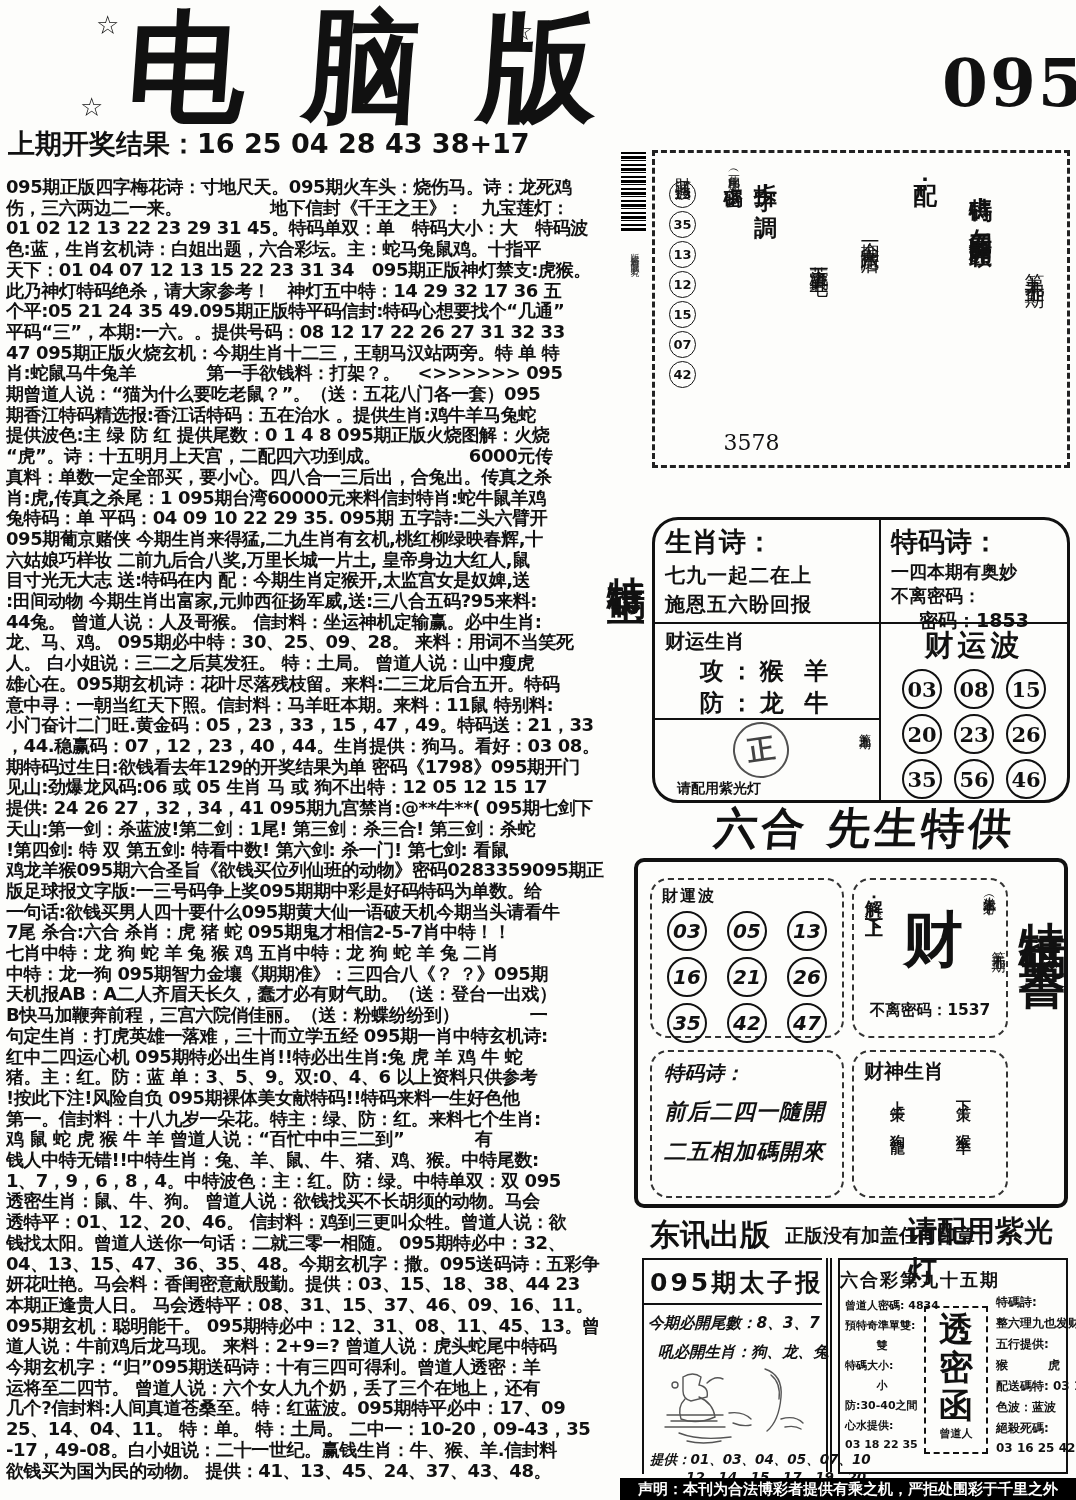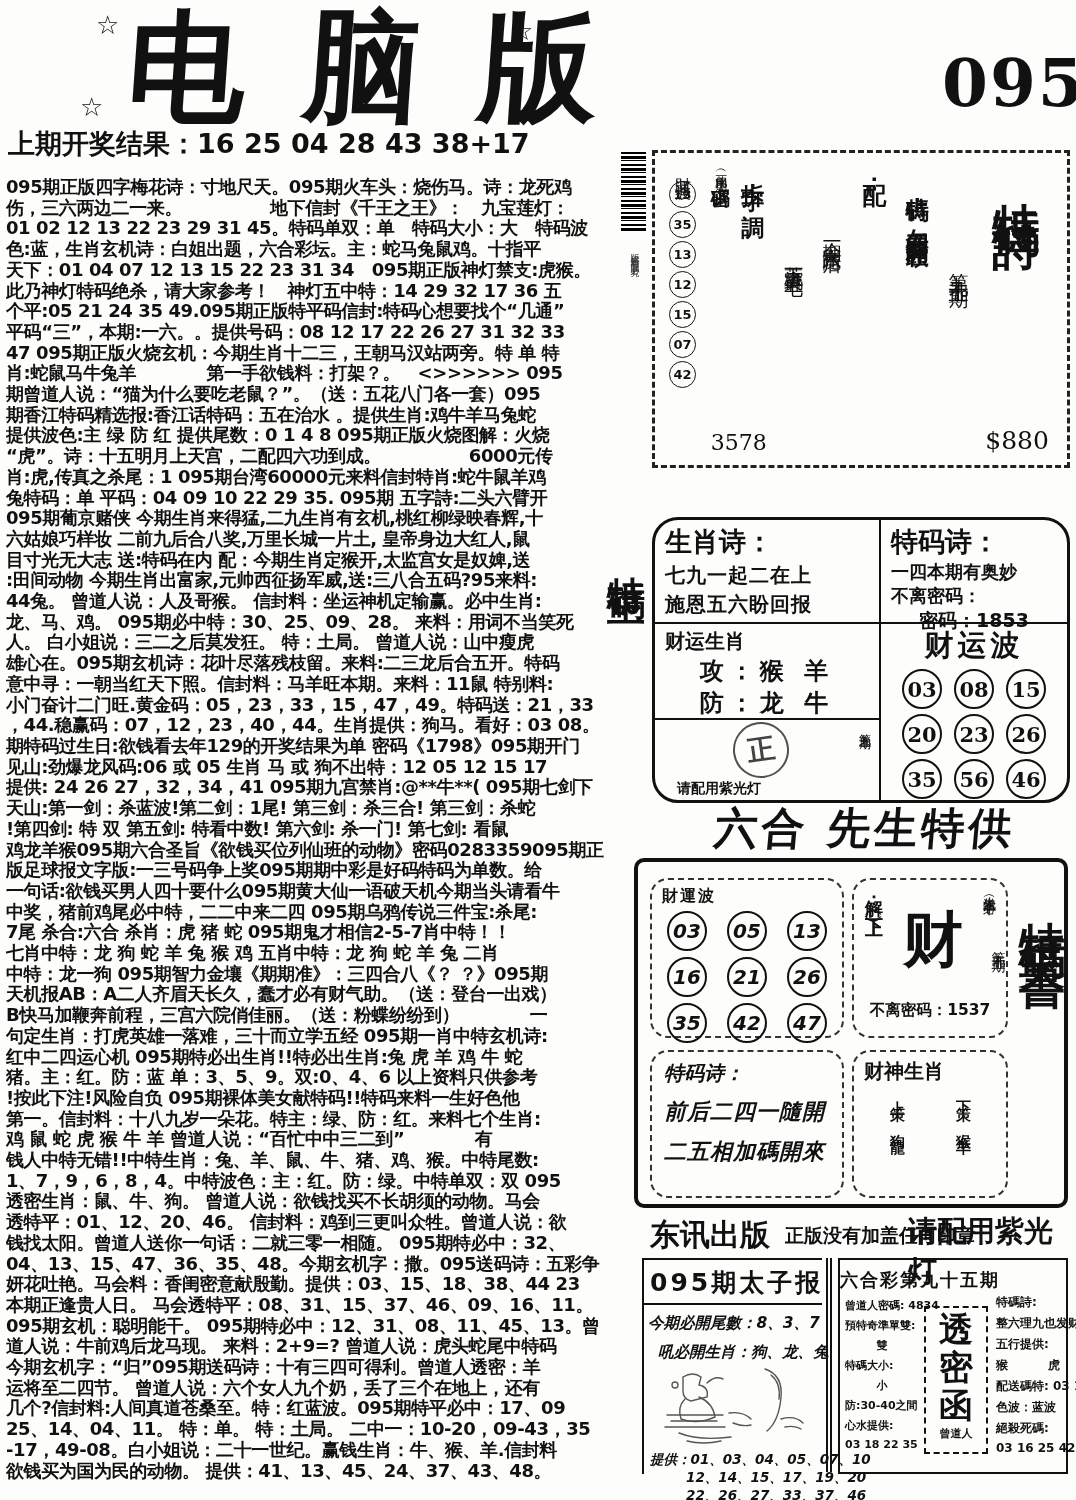--- a/index.html
+++ b/index.html
@@ -176,20 +176,21 @@
       <div class="tl">天下：01 04 07 12 13 15 22 23 31 34　095期正版神灯禁支:虎猴。</div>
       <div class="tl">此乃神灯特码绝杀，请大家参考！　神灯五中特：14 29 32 17 36 五</div>
       <div class="tl">个平:05 21 24 35 49.095期正版特平码信封:特码心想要找个“几通”</div>
       <div class="tl">平码“三”，本期:一六。。提供号码：08 12 17 22 26 27 31 32 33</div>
       <div class="tl">47 095期正版火烧玄机：今期生肖十二三，王朝马汉站两旁。特 单 特</div>
       <div class="tl">肖:蛇鼠马牛兔羊　　　　第一手欲钱料：打架？。　&lt;&gt;&gt;&gt;&gt;&gt;&gt; 095</div>
       <div class="tl">期曾道人说：“猫为什么要吃老鼠？”。（送：五花八门各一套）095</div>
       <div class="tl">期香江特码精选报:香江话特码：五在治水 。提供生肖:鸡牛羊马兔蛇</div>
       <div class="tl">提供波色:主 绿 防 红 提供尾数：0 1 4 8 095期正版火烧图解：火烧</div>
       <div class="tl">“虎”。诗：十五明月上天宫，二配四六功到成。　　　　　6000元传</div>
+      <div class="tl">真料：单数一定全部买，要小心。四八合一三后出，合兔出。传真之杀</div>
       <div class="tl">肖:虎,传真之杀尾：1 095期台湾60000元来料信封特肖:蛇牛鼠羊鸡</div>
       <div class="tl">兔特码：单 平码：04 09 10 22 29 35. 095期 五字詩:二头六臂开</div>
       <div class="tl">095期葡京赌侠 今期生肖来得猛,二九生肖有玄机,桃红柳绿映春辉,十</div>
       <div class="tl">六姑娘巧样妆 二前九后合八奖,万里长城一片土, 皇帝身边大红人,鼠</div>
       <div class="tl">目寸光无大志 送:特码在内 配：今期生肖定猴开,太监宫女是奴婢,送</div>
       <div class="tl">:田间动物 今期生肖出富家,元帅西征扬军威,送:三八合五码?95来料:</div>
       <div class="tl">44兔。 曾道人说：人及哥猴。 信封料：坐运神机定输赢。必中生肖:</div>
       <div class="tl">龙、马、鸡。 095期必中特：30、25、09、28。 来料：用词不当笑死</div>
       <div class="tl">人。 白小姐说：三二之后莫发狂。 特：土局。 曾道人说：山中瘦虎</div>
       <div class="tl">雄心在。095期玄机诗：花叶尽落残枝留。来料:二三龙后合五开。特码</div>
@@ -197,21 +198,20 @@
       <div class="tl">小门奋计二门旺.黄金码：05，23，33，15，47，49。特码送：21，33</div>
       <div class="tl">，44.稳赢码：07，12，23，40，44。生肖提供：狗马。看好：03 08。</div>
       <div class="tl">期特码过生日:欲钱看去年129的开奖结果为单 密码《1798》095期开门</div>
       <div class="tl">见山:劲爆龙风码:06 或 05 生肖 马 或 狗不出特：12 05 12 15 17</div>
       <div class="tl">提供: 24 26 27，32，34，41 095期九宫禁肖:@**牛**( 095期七剑下</div>
       <div class="tl">天山:第一剑：杀蓝波!第二剑：1尾! 第三剑：杀三合! 第三剑：杀蛇</div>
       <div class="tl">!第四剑: 特 双 第五剑: 特看中数! 第六剑: 杀一门! 第七剑: 看鼠</div>
       <div class="tl">鸡龙羊猴095期六合圣旨《欲钱买位列仙班的动物》密码0283359095期正</div>
       <div class="tl">版足球报文字版:一三号码争上奖095期期中彩是好码特码为单数。给</div>
       <div class="tl">一句话:欲钱买男人四十要什么095期黄大仙一语破天机今期当头请看牛</div>
-      <div class="tl">中奖，猪前鸡尾必中特，二二中来二四 095期乌鸦传说三件宝:杀尾:</div>
       <div class="tl">7尾 杀合:六合 杀肖：虎 猪 蛇 095期鬼才相信2-5-7肖中特！！</div>
       <div class="tl">七肖中特：龙 狗 蛇 羊 兔 猴 鸡 五肖中特：龙 狗 蛇 羊 兔 二肖</div>
       <div class="tl">中特：龙一狗 095期智力金壤《期期准》：三四合八《？ ？》095期</div>
       <div class="tl">天机报AB：A二人齐眉天长久，蠢才必有财气助。（送：登台一出戏）</div>
       <div class="tl">B快马加鞭奔前程，三宫六院俏佳丽。（送：粉蝶纷纷到）　　　　一</div>
       <div class="tl">句定生肖：打虎英雄一落难，三十而立学五经 095期一肖中特玄机诗:</div>
       <div class="tl">红中二四运心机 095期特必出生肖!!特必出生肖:兔 虎 羊 鸡 牛 蛇</div>
       <div class="tl">猪。主：红。防：蓝 单：3、5、9。双:0、4、6 以上资料只供参考</div>
       <div class="tl">!按此下注!风险自负 095期裸体美女献特码!!特码来料一生好色他</div>
       <div class="tl">第一。信封料：十八九岁一朵花。特主：绿、防：红。来料七个生肖:</div>
@@ -232,24 +232,20 @@
       <div class="tl">25、14、04、11。 特：单。 特：土局。 二中一：10-20，09-43，35</div>
       <div class="tl">-17，49-08。白小姐说：二十一世纪。赢钱生肖：牛、猴、羊.信封料</div>
       <div class="tl">欲钱买为国为民的动物。 提供：41、13、45、24、37、43、48。</div>
     </div>
 
   <div class="barcode"></div>
   <div class="copyright v">版權所有翻版必究</div>
   <div class="temawang-label v">特碼王</div>
 
   <div class="tms-box">
-    <div class="tms-title-col">
-      <span class="tms-title v">特碼詩</span>
-      <span class="tms-price">$880</span>
-    </div>
     <span class="tms-issue v">第九十五期</span>
     <span class="tms-tema v">特碼：勿看三四開在頭</span>
     <span class="tms-pei-h v">配：</span>
     <span class="tms-pei-a v">今期一六跟隨后</span>
     <span class="tms-pei-b v">落下寶碼二五七</span>
     <div class="chaizi-grp">
       <div class="chaizi-row">
         <span class="chaizi-main v">拆字：調</span>
         <span class="v"><span class="chaizi-note">（此字用一期）</span><span class="chaizi-mima">密碼</span></span>
       </div>
@@ -405,14 +401,15 @@
       <div>整六理九也发财</div>
       <div>五行提供:</div>
       <div class="sp">猴　虎</div>
       <div>配送碼特: 03 16</div>
       <div>色波：蓝波</div>
       <div>絕殺死碼:</div>
       <div>03 16 25 42</div>
     </div>
   </div>
 
+  <div class="disclaimer">声明：本刊为合法博彩者提供有乘之机，严拒处围彩于千里之外</div>
 
 </div>
 
 </body></html>

